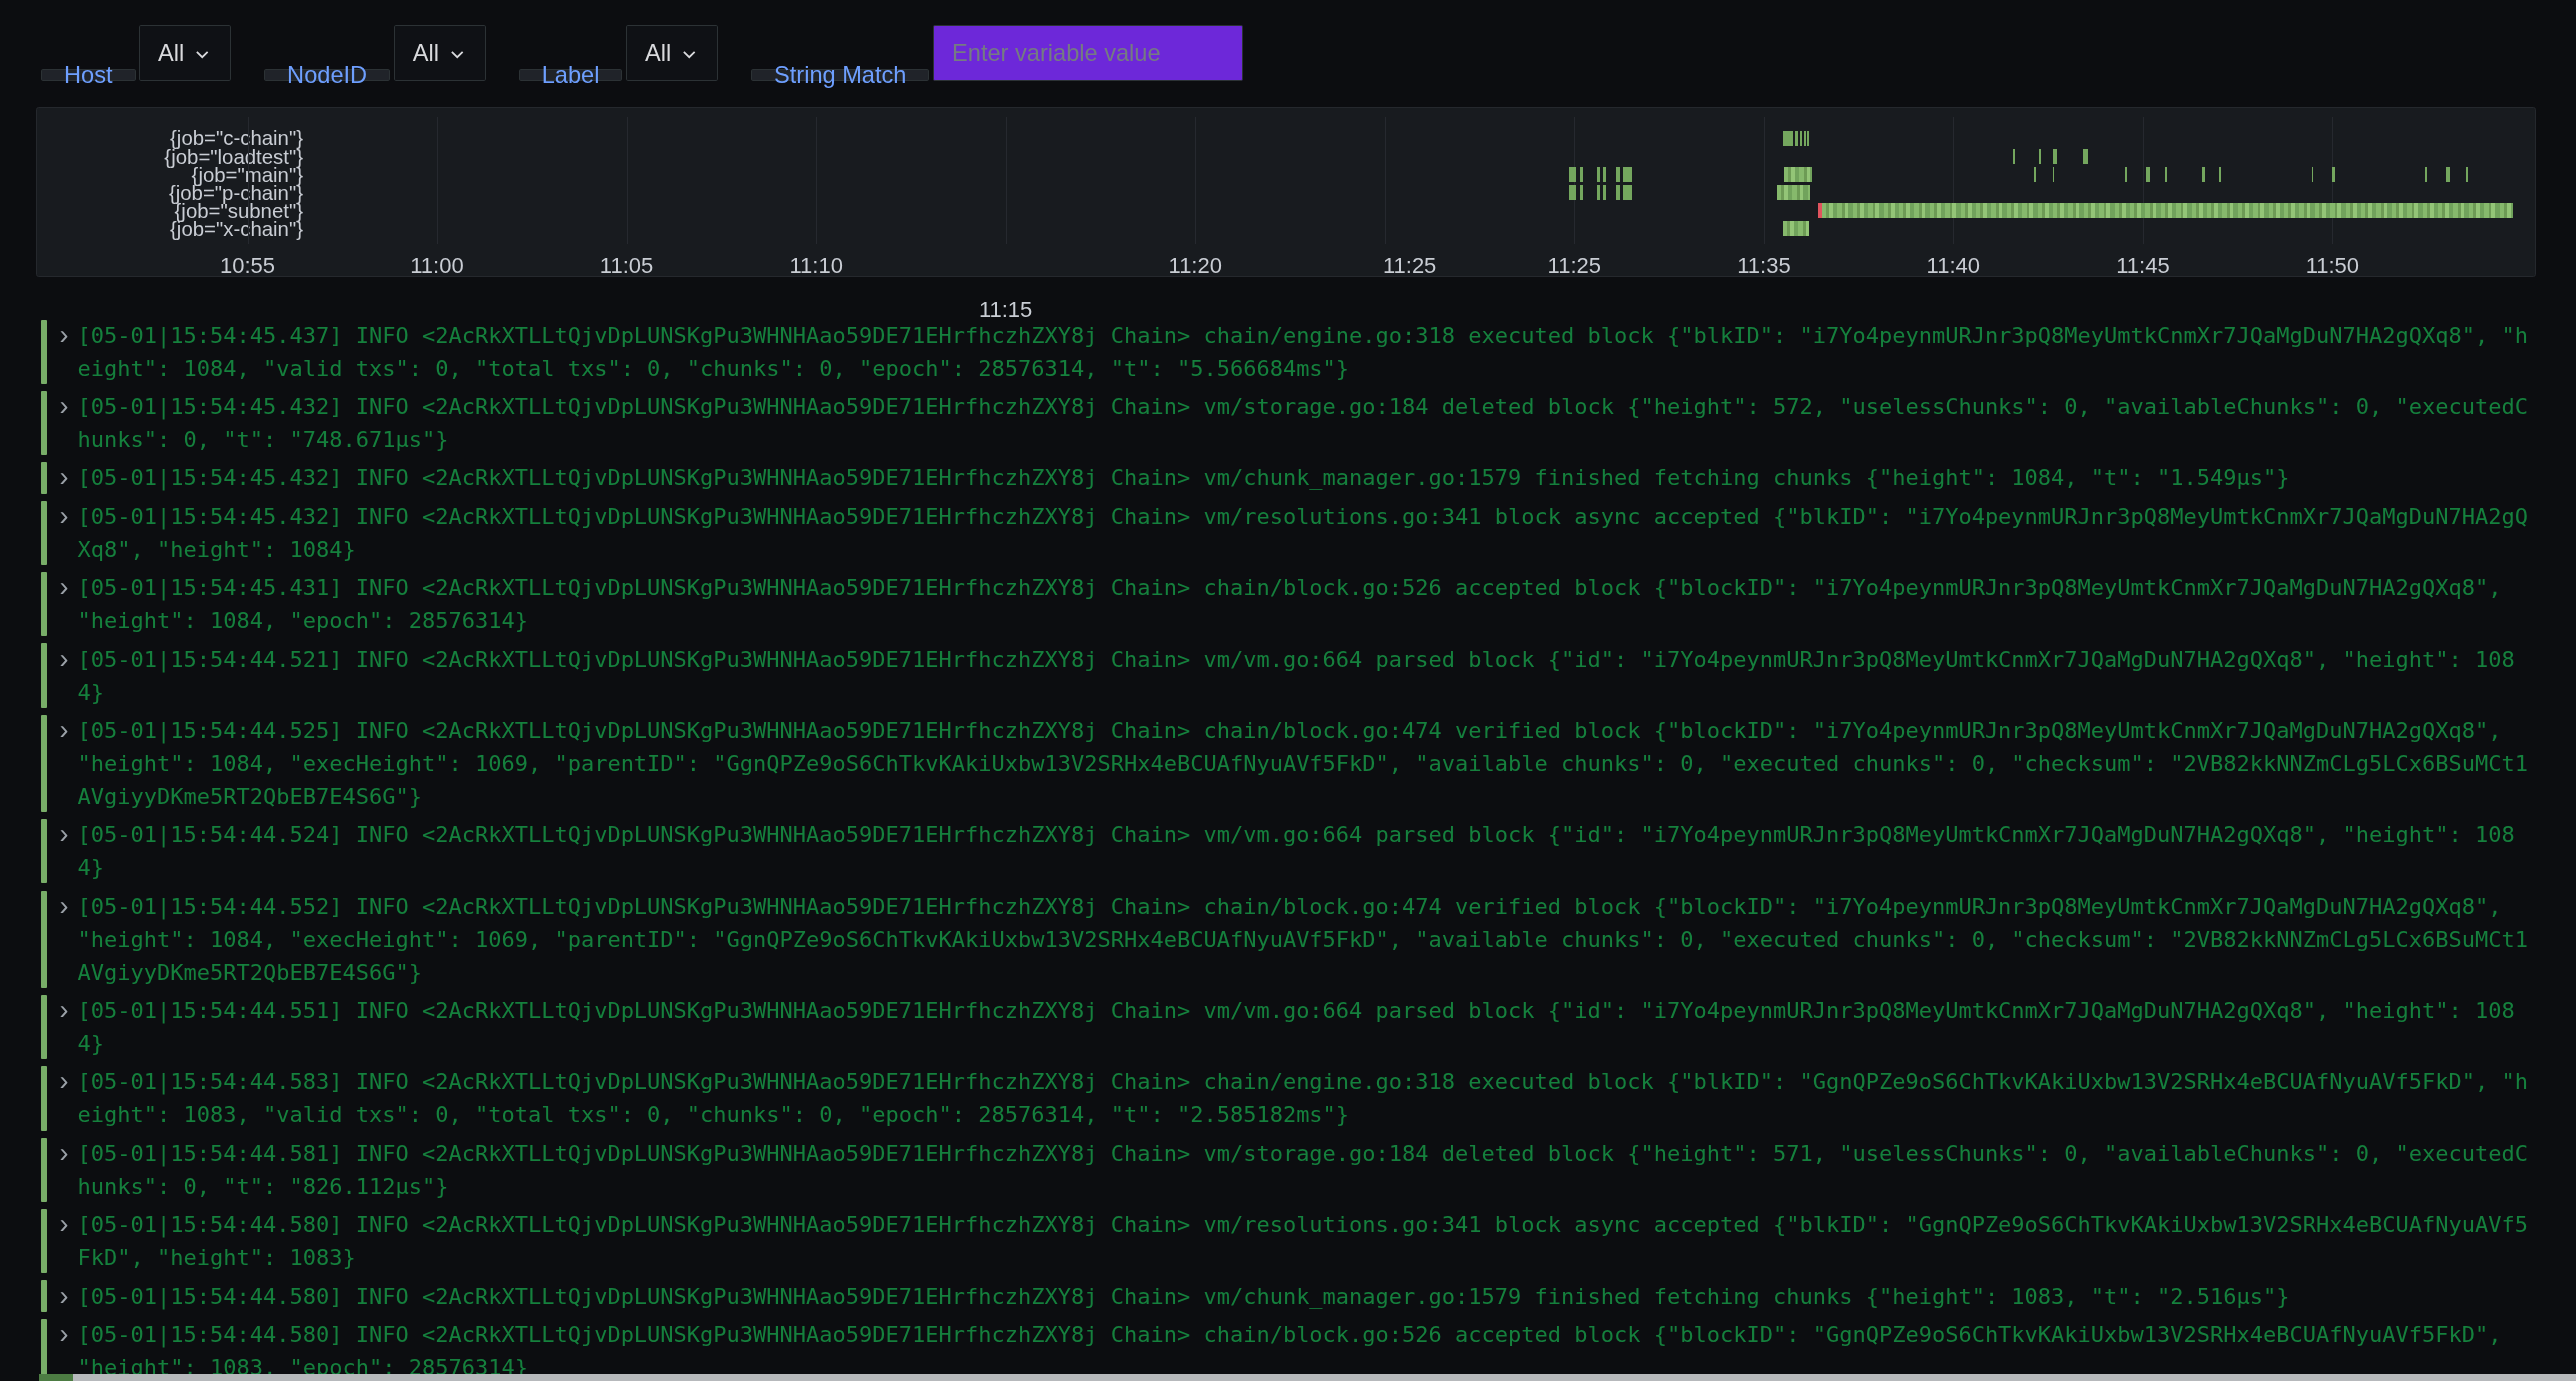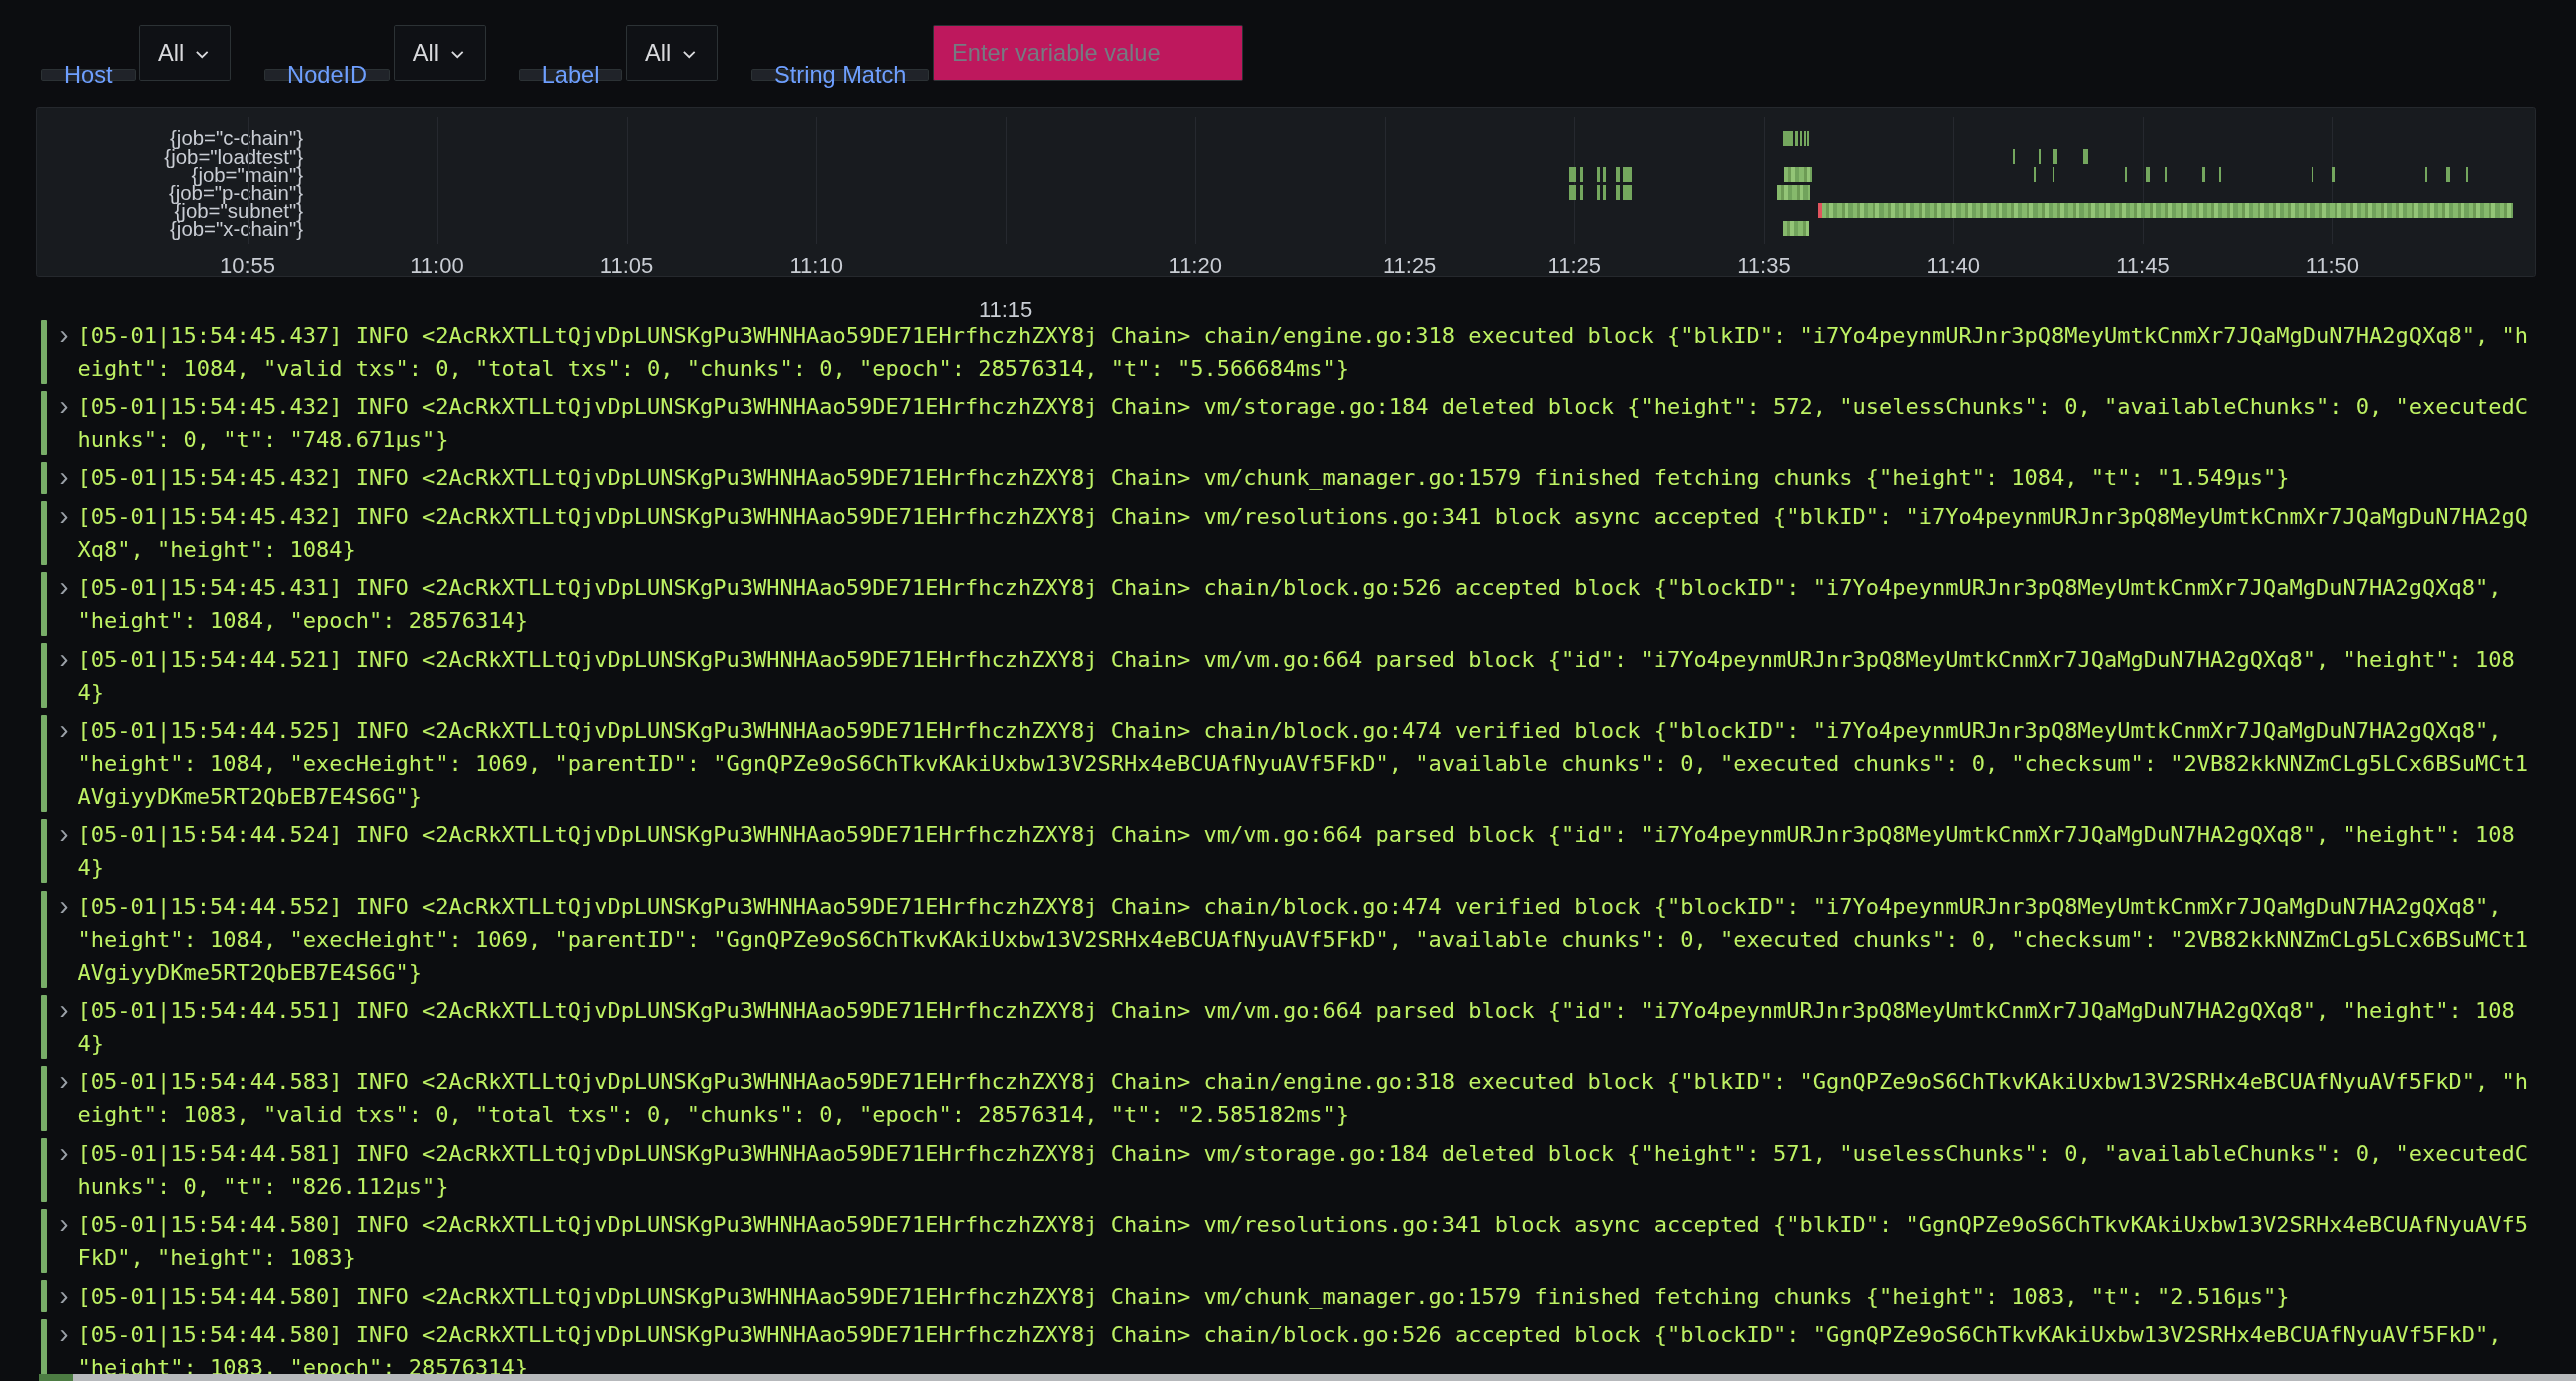--- a/index.html
+++ b/index.html
@@ -9,21 +9,21 @@
   
   .topbar { position:absolute; left:41px; top:25px; height:56px; display:flex; align-items:stretch; }
   .var-group { display:flex; align-items:stretch; margin-right:33px; }
   .chip { background:#202329; border:0.9px solid #2c3235; border-radius:1.8px;
           display:flex; align-items:center; padding:0 22px; margin-right:3.6px;
           color:#6e9fff; font-size:23.6px; font-weight:500;margin-top:44px; }
   .dropdown { background:#0f1115; border:0.9px solid #2c3235; border-radius:1.8px;
               display:flex; align-items:center; padding:0 18px; min-width:92px;
               color:#d9dadd; font-size:23.6px; cursor:pointer; }
   .dropdown svg { margin-left:11px; margin-top:3.6px; }
-  .var-input { background:#be185d; border:0.9px solid #2c3235; border-radius:1.8px;
+  .var-input { background:#6d28d9; border:0.9px solid #2c3235; border-radius:1.8px;
                width:310px; padding:0 18px; color:#d9dadd; font-size:23.6px; outline:none; }
   .var-input::placeholder { color:#757b82; }
 
   
   .chart-panel { position:absolute; left:36px; top:107px; width:2500px; height:170px;
                  background:#181b1f; border:0.9px solid #25282d; border-radius:2.7px; }
   .series-labels { position:absolute; left:0; top:0; width:266px; height:136px; }
   .series-label { position:absolute; right:0; height:20px; line-height:20px; width:100%;
                   text-align:right; color:#c9cdd4; font-size:20.4px; white-space:nowrap; }
   .plot { position:absolute; left:50px; top:9px; width:2447px; height:127px; }
@@ -34,21 +34,21 @@
   .tick-label { position:absolute; transform:translateX(-50%); color:#c9cdd4; font-size:22px; white-space:nowrap; }
 
   
   .logs { position:absolute; left:36px; top:285px; right:0; padding-top:31px; }
   .log-row { display:flex; align-items:stretch; padding:2.7px 0; }
   .level-bar { width:6.3px; background:#78ad68; margin:0.9px 0 0.9px 4.5px; border-radius:0.9px; flex:none; }
   .chevron { width:23.6px; flex:none; margin-left:5.4px; color:#9aa0a7; font-size:27px;
              line-height:33px; text-align:center; cursor:pointer; user-select:none; }
   .log-text { flex:1; margin-left:1.8px; padding-right:38px;
               font-family:"DejaVu Sans Mono","Liberation Mono",monospace;
-              font-size:22px; line-height:33px; color:#bef264;
+              font-size:22px; line-height:33px; color:#15803d;
               word-break:break-all; white-space:normal; }
 
   
   .strip-green { position:absolute; left:39px; top:1374px; width:34px; height:7.3px; background:#4d7c43; }
   .strip-light { position:absolute; left:73px; top:1374px; right:0; height:7.3px; background:#b7b9bc; }
 </style>
 </head>
 <body>
 
 <div class="topbar">

